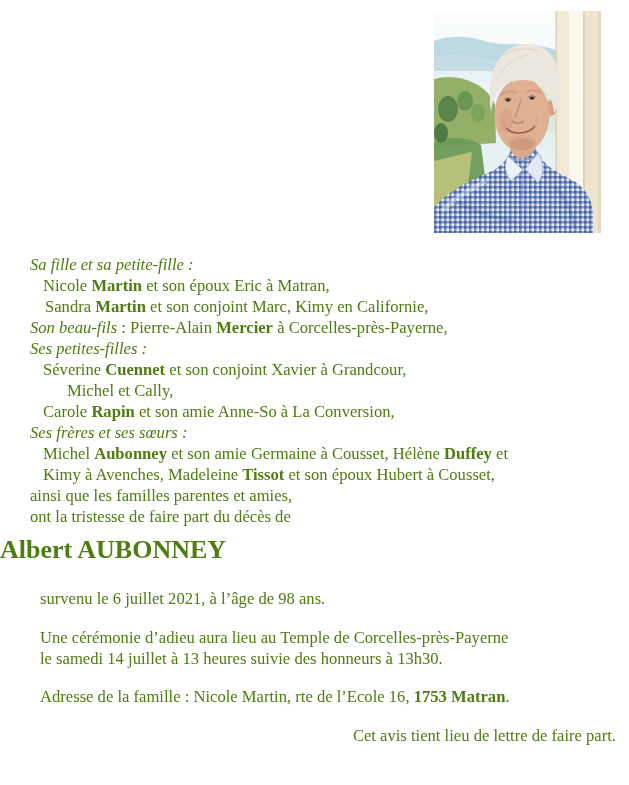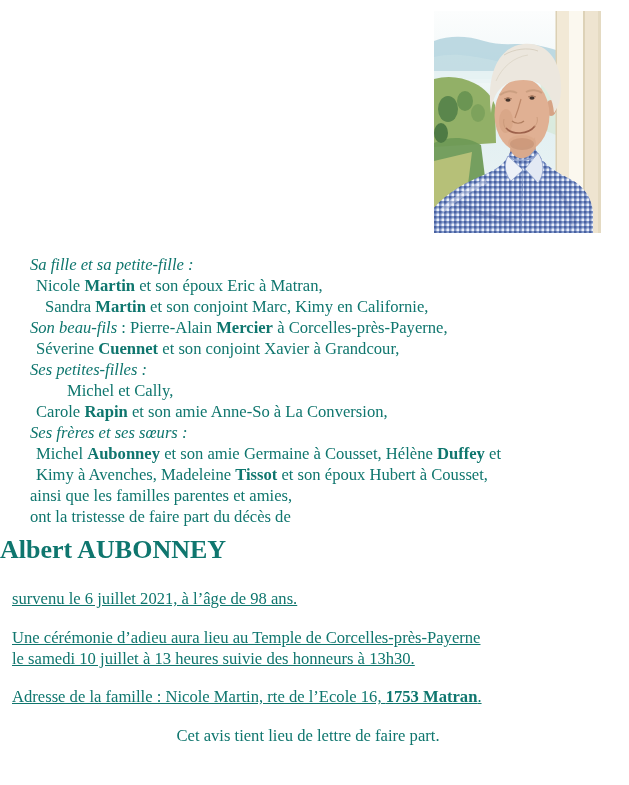--- a/index.html
+++ b/index.html
@@ -1,33 +1,33 @@
 <!DOCTYPE html>
 <html><head>
 <meta charset="utf-8">
 <style>
   html,body{margin:0;padding:0;background:#ffffff;}
   .page{position:relative;width:629px;height:785px;background:#ffffff;
-        font-family:"Liberation Serif","DejaVu Serif",serif;color:#0f766e;overflow:hidden;}
+        font-family:"Liberation Serif","DejaVu Serif",serif;color:#4d7c0f;overflow:hidden;}
   .photo{position:absolute;left:434px;top:11px;width:167px;height:222px;}
   .photo svg{display:block;width:100%;height:100%;}
   .family{position:absolute;left:30px;top:254px;font-size:16.6px;line-height:21px;}
   .line{white-space:nowrap;}
-  .i1{margin-left:6px}
+  .i1{margin-left:13px}
   .i2{margin-left:15px}
   .i3{margin-left:37px}
   .it{font-style:italic}
   .b{font-weight:bold}
   .title{position:absolute;left:0;top:535px;width:616px;text-align:left;
          font-size:26px;font-weight:bold;line-height:30px;white-space:nowrap;}
-  .p{position:absolute;left:12px;font-size:16.6px;line-height:21px;white-space:nowrap;text-decoration:underline;}
+  .p{position:absolute;left:40px;font-size:16.6px;line-height:21px;white-space:nowrap;}
   .p-survenu{top:588px}
   .p-cer{top:627px}
   .p-addr{top:686px}
-  .closing{position:absolute;left:0;top:725px;width:616px;text-align:center;
+  .closing{position:absolute;left:0;top:725px;width:616px;text-align:right;
            font-size:16.6px;line-height:21px;white-space:nowrap;}
 </style>
 </head>
 <body>
 
 <div class="page">
 
   <div class="photo">
     <svg viewBox="0 0 167 222" xmlns="http://www.w3.org/2000/svg">
       <defs>
@@ -100,37 +100,37 @@
         <path d="M89,159 L87,222" stroke="#6d84bb" stroke-width="1" opacity="0.7"></path>
       </g>
     </svg>
   </div>
 
   <div class="family">
     <div class="line"><span class="it">Sa fille et sa petite-fille :</span></div>
     <div class="line i1"><span>Nicole </span><span class="b">Martin</span><span> et son époux Eric à Matran,</span></div>
     <div class="line i2"><span>Sandra </span><span class="b">Martin</span><span> et son conjoint Marc, Kimy en Californie,</span></div>
     <div class="line"><span class="it">Son beau-fils</span><span> : Pierre-Alain </span><span class="b">Mercier</span><span> à Corcelles-près-Payerne,</span></div>
+    <div class="line"><span class="it">Ses petites-filles :</span></div>
     <div class="line i1"><span>Séverine </span><span class="b">Cuennet</span><span> et son conjoint Xavier à Grandcour,</span></div>
-    <div class="line"><span class="it">Ses petites-filles :</span></div>
     <div class="line i3"><span>Michel et Cally,</span></div>
     <div class="line i1"><span>Carole </span><span class="b">Rapin</span><span> et son amie Anne-So à La Conversion,</span></div>
     <div class="line"><span class="it">Ses frères et ses sœurs :</span></div>
     <div class="line i1"><span>Michel </span><span class="b">Aubonney</span><span> et son amie Germaine à Cousset, Hélène </span><span class="b">Duffey</span><span> et</span></div>
     <div class="line i1"><span>Kimy à Avenches, Madeleine </span><span class="b">Tissot</span><span> et son époux Hubert à Cousset,</span></div>
     <div class="line"><span>ainsi que les familles parentes et amies,</span></div>
     <div class="line"><span>ont la tristesse de faire part du décès de</span></div>
   </div>
 
   <div class="title">Albert AUBONNEY</div>
 
   <div class="p p-survenu">survenu le 6 juillet 2021, à l’âge de 98 ans.</div>
 
   <div class="p p-cer">
     <div class="line">Une cérémonie d’adieu aura lieu au Temple de Corcelles-près-Payerne</div>
-    <div class="line">le samedi 10 juillet à 13 heures suivie des honneurs à 13h30.</div>
+    <div class="line">le samedi 14 juillet à 13 heures suivie des honneurs à 13h30.</div>
   </div>
 
   <div class="p p-addr"><span>Adresse de la famille : Nicole Martin, rte de l’Ecole 16, </span><span class="b">1753 Matran</span><span>.</span></div>
 
   <div class="closing">Cet avis tient lieu de lettre de faire part.</div>
 
 </div>
 
 </body></html>

